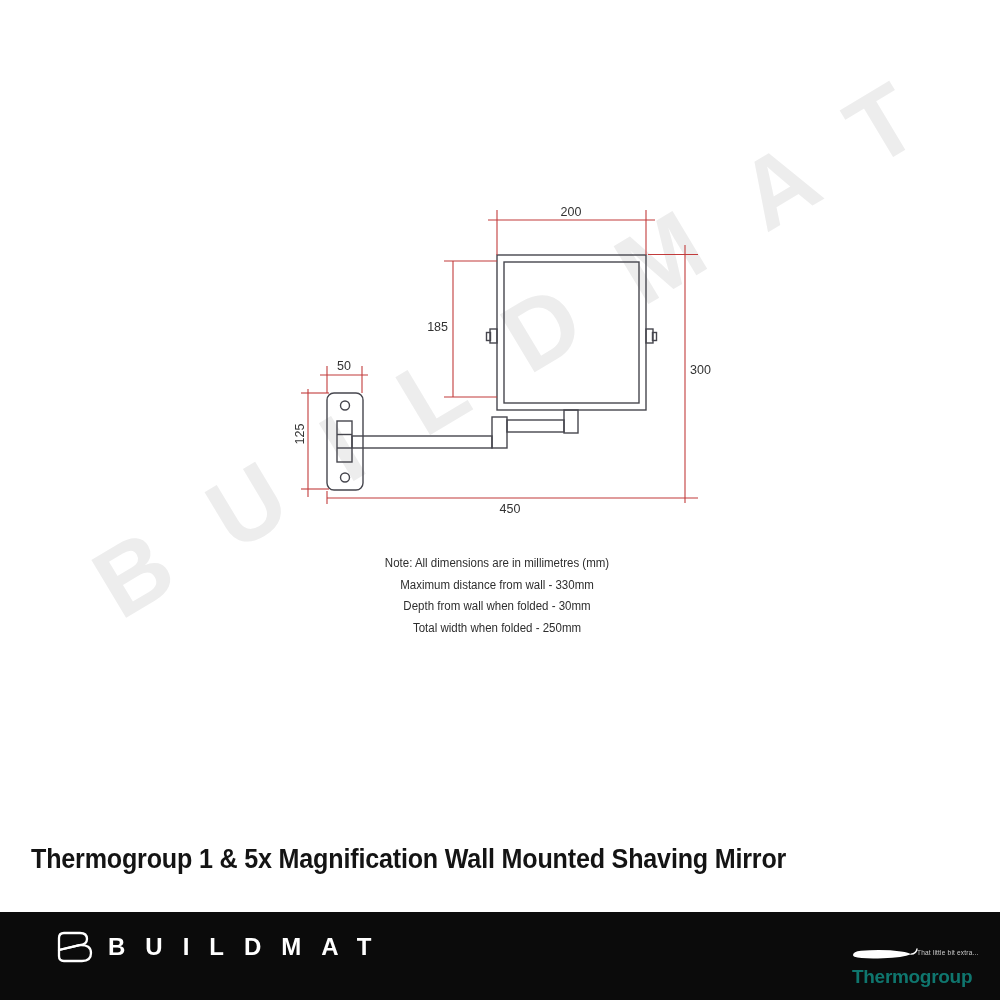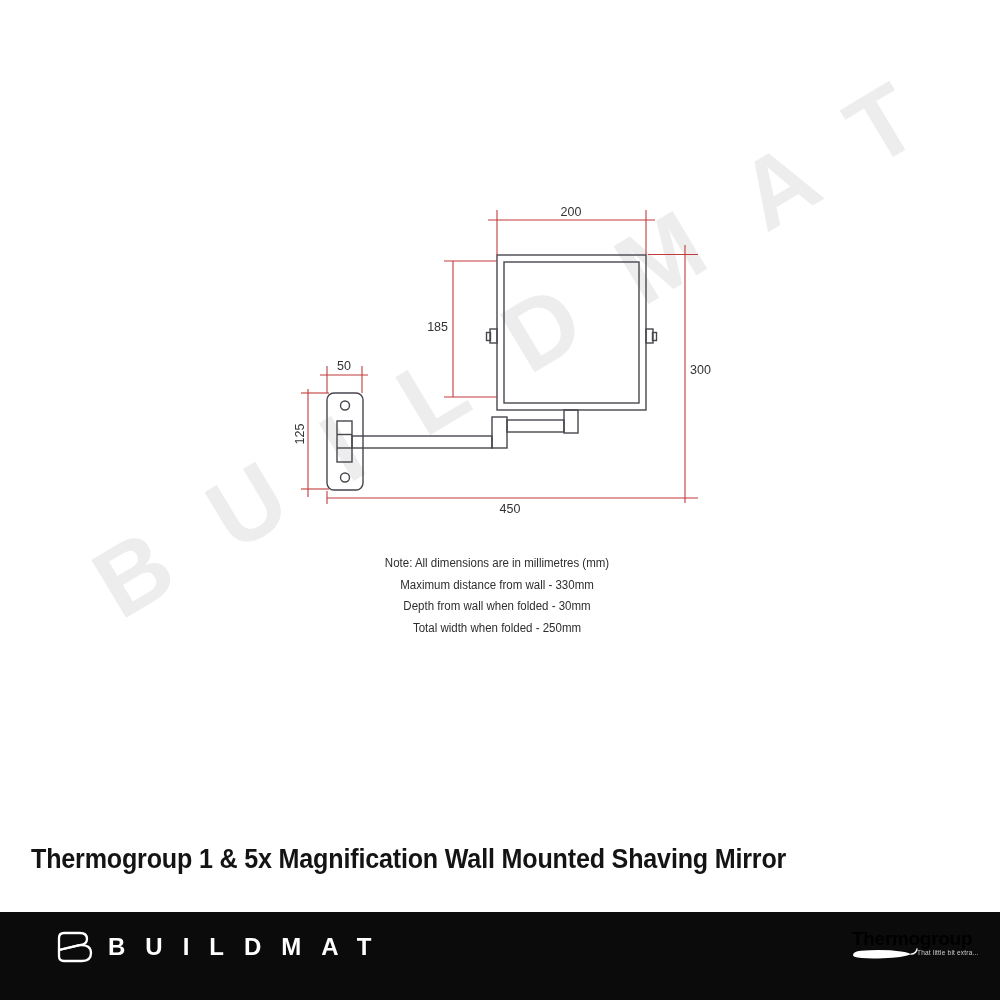--- a/index.html
+++ b/index.html
@@ -37,21 +37,21 @@
     position:absolute;left:0;top:912px;width:1000px;height:88px;
     background:#0b0b0b;
   }
   #buildmat-logo{position:absolute;left:52px;top:927px;display:flex;align-items:center;}
   #buildmat-name{
     position:absolute;left:108px;top:933px;
     color:#ffffff;font-size:24px;font-weight:bold;letter-spacing:20px;white-space:nowrap;
   }
   #thermogroup{position:absolute;left:852px;top:928px;width:130px;}
   #thermogroup-name{
-    color:#000000;font-size:19px;font-weight:bold;letter-spacing:-0.3px;white-space:nowrap;
+    color:#0f766e;font-size:19px;font-weight:bold;letter-spacing:-0.3px;white-space:nowrap;margin-top:38px;
   }
   #pepper-icon{position:absolute;left:-1px;top:19px;}
   #thermogroup-tagline{
     position:absolute;left:65px;top:21px;
     color:#cfcfcf;font-size:6.5px;white-space:nowrap;letter-spacing:0.2px;
   }
 </style>
 </head>
 <body>
 

